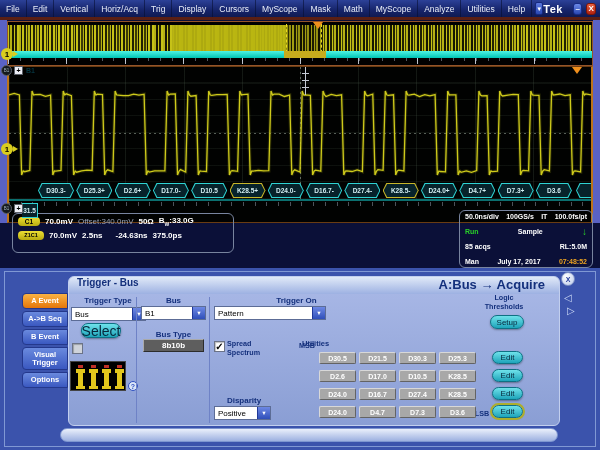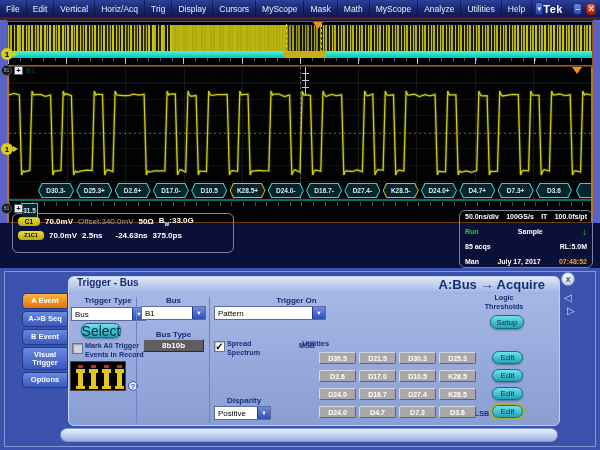--- a/index.html
+++ b/index.html
@@ -277,21 +277,20 @@
         <span class="c">A:Bus → Acquire</span>
       </div>
 
       <div class="plbl" style="left:2px;top:19px;width:74px">Trigger Type</div>
       <div class="dd" style="left:2px;top:30px;width:75px">
         <span class="dd-val">Bus</span>
         <span class="dd-btn">▼</span>
       </div>
       <div class="teal" style="left:12px;top:46px;width:40px;height:15px;font-size:14px">Select</div>
       <div class="cb" style="left:3px;top:66px"></div>
-      <div class="plbl sm" style="left:16px;top:64px;width:64px;text-align:left"><span>Mark All Trigger</span><br><span>Events in Record</span></div>
       <div id="trg-graphic">
         <div class="tbar" style="left:5px">
             <span class="r"></span>
             <span class="c1g"></span>
             <span class="st"></span>
             <span class="c2g"></span>
           </div>
         <div class="tbar" style="left:18px">
             <span class="r"></span>
             <span class="c1g"></span>

